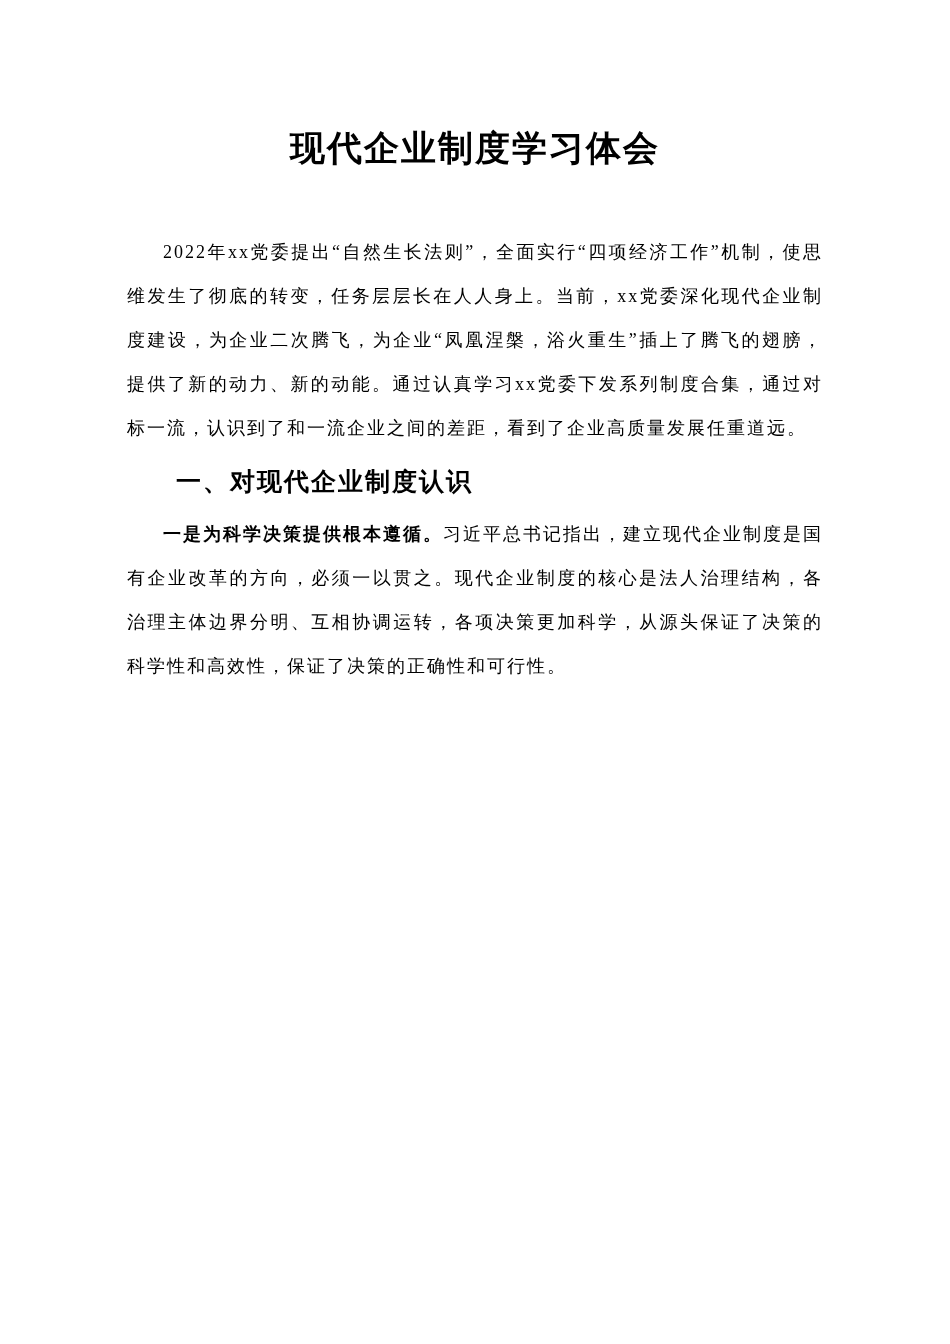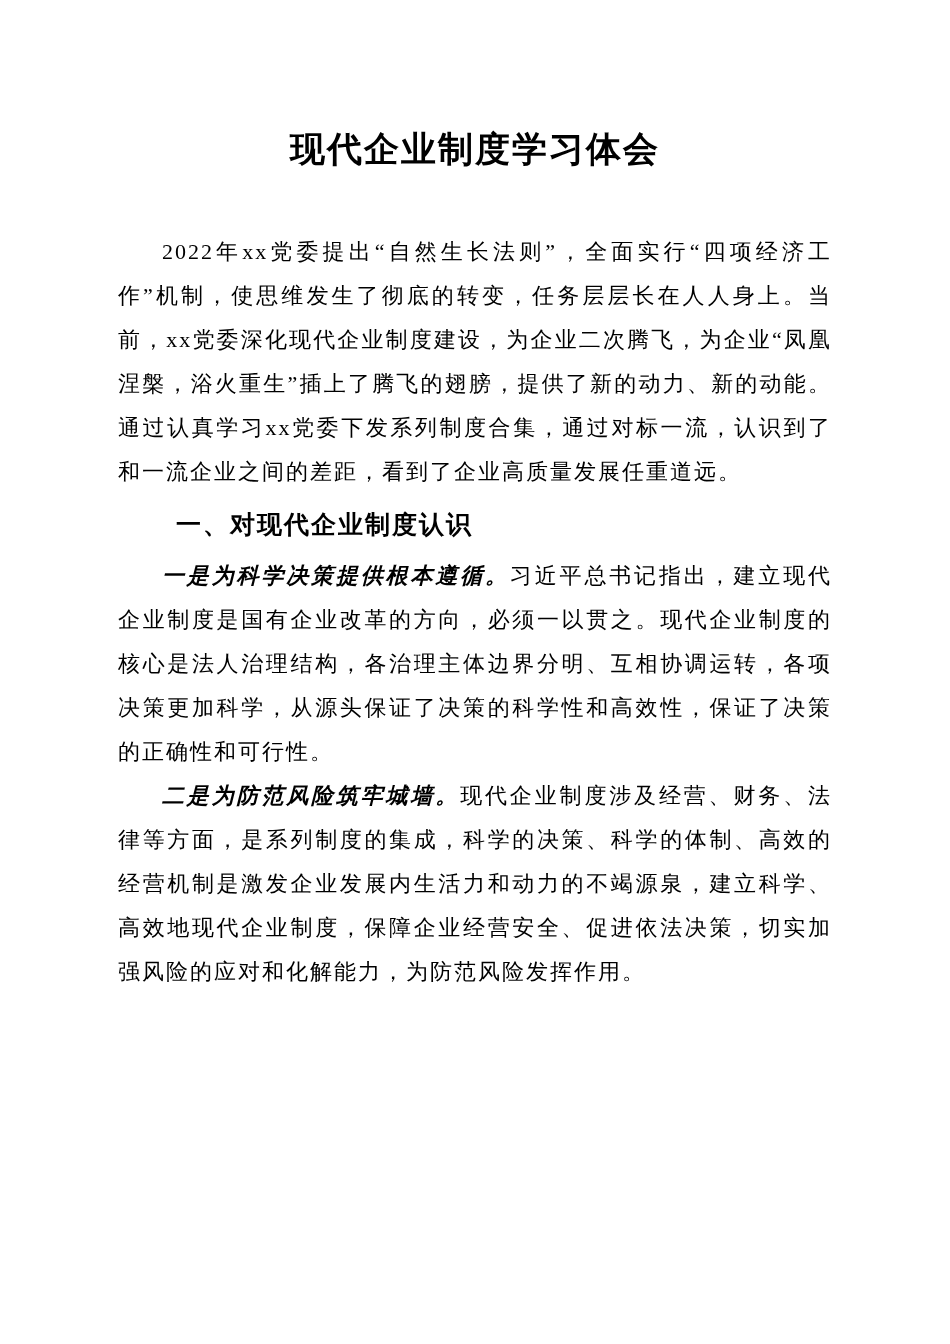--- a/index.html
+++ b/index.html
@@ -21,55 +21,53 @@
     padding: 128px 118px 0 118px;
     background: #ffffff;
   }
   .doc-title {
     margin: 0 0 60px 0;
     font-size: 35px;
     font-weight: bold;
     text-align: center;
     letter-spacing: 2px;
     line-height: 1.2;
-    font-family: Liberation Sans, sans-serif;
+    font-family: Liberation Serif, serif;
   }
   .body-text {
-    margin: 0;
-    font-size: 22px;
+    margin: 9px;
+    font-size: 18px;
     line-height: 44px;
     letter-spacing: 2px;
     text-align: justify;
     text-justify: inter-ideograph;
     text-indent: 2em;
     word-break: break-all;
   }
   .section-heading {
     margin: 8px;
     font-size: 25px;
     line-height: 44px;
     letter-spacing: 2px;
     font-weight: bold;
     text-indent: 2em;
     font-family: "Liberation Sans", "DejaVu Sans", sans-serif;
   }
   .para-lead {
     font-weight: bold;
-    font-style: italic;
   }
 </style>
 </head>
 <body>
 
 <div class="page">
 
   <h1 class="doc-title">现代企业制度学习体会</h1>
 
   <p class="body-text"><span>2022年xx党委提出“自然生长法则”，全面实行“四项经济工作”机制，使思维发生了彻底的转变，任务层层长在人人身上。当前，xx党委深化现代企业制度建设，为企业二次腾飞，为企业“凤凰涅槃，浴火重生”插上了腾飞的翅膀，提供了新的动力、新的动能。通过认真学习xx党委下发系列制度合集，通过对标一流，认识到了和一流企业之间的差距，看到了企业高质量发展任重道远。</span></p>
 
   <h2 class="section-heading">一、对现代企业制度认识</h2>
 
   <p class="body-text"><span class="para-lead">一是为科学决策提供根本遵循。</span><span>习近平总书记指出，建立现代企业制度是国有企业改革的方向，必须一以贯之。现代企业制度的核心是法人治理结构，各治理主体边界分明、互相协调运转，各项决策更加科学，从源头保证了决策的科学性和高效性，保证了决策的正确性和可行性。</span></p>
 
-  <p class="body-text"><span class="para-lead">二是为防范风险筑牢城墙。</span><span>现代企业制度涉及经营、财务、法律等方面，是系列制度的集成，科学的决策、科学的体制、高效的经营机制是激发企业发展内生活力和动力的不竭源泉，建立科学、高效地现代企业制度，保障企业经营安全、促进依法决策，切实加强风险的应对和化解能力，为防范风险发挥作用。</span></p>
 
 
 </div>
 
 </body></html>

